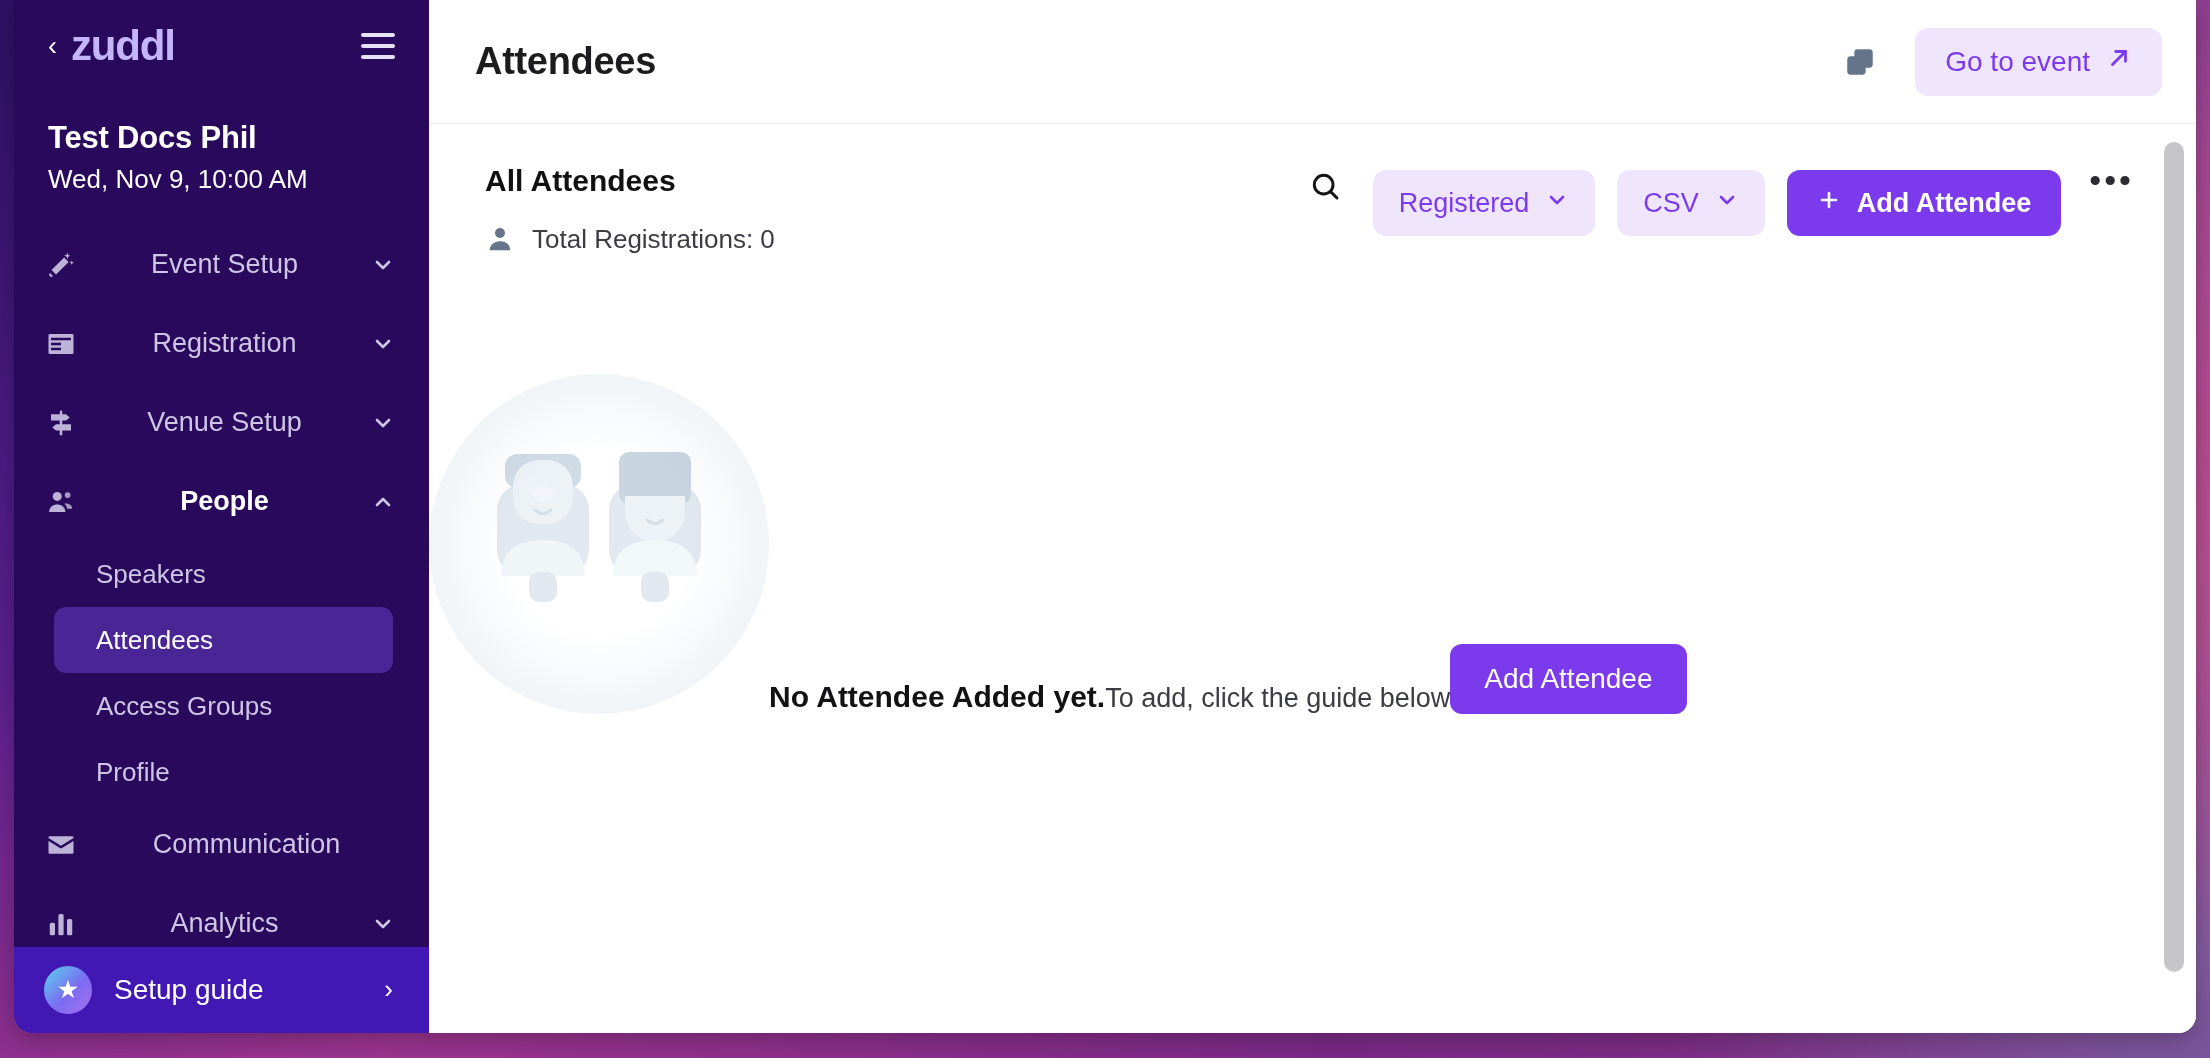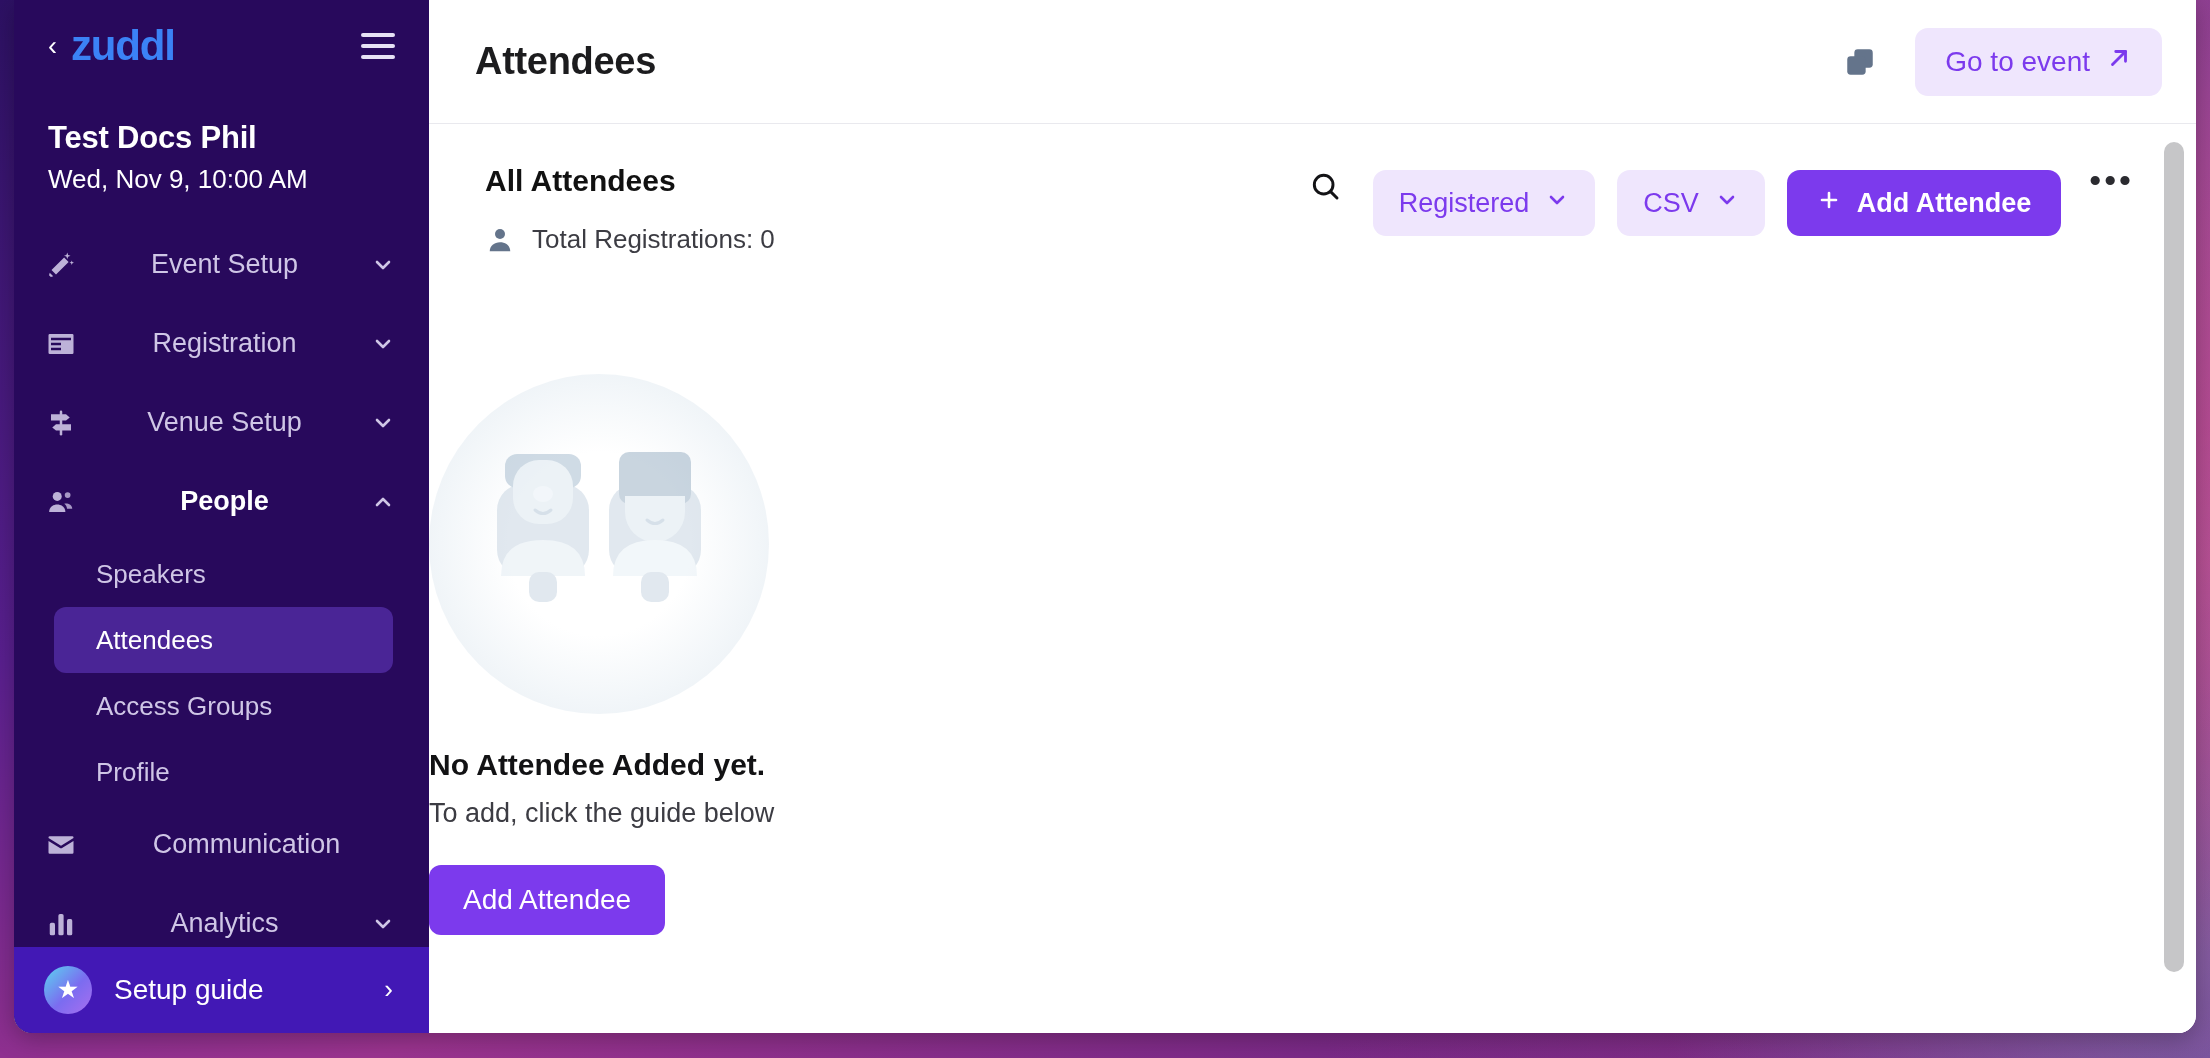--- a/index.html
+++ b/index.html
@@ -43,21 +43,21 @@
   #brand-row {
     height: 92px; display: flex; align-items: center; gap: 16px;
     justify-content: space-between;
   }
   .brand-left { display: flex; align-items: center; gap: 14px; }
   #back-chevron {
     color: #ffffff; font-size: 27px; line-height: 1; font-weight: 400;
     cursor: pointer;
   }
   #brand-logo {
-    color: #3b82f6; font-size: 42px; font-weight: 700;
+    color: #c4b5fd; font-size: 42px; font-weight: 700;
     letter-spacing: -1.2px; line-height: 1;
   }
   #hamburger { width: 34px; height: 26px; display: flex; flex-direction: column; justify-content: space-between; cursor: pointer; }
   #hamburger span { display: block; height: 4px; background: #e7e1f5; border-radius: 2px; }
 
   #event-title {
     color: #ffffff; font-size: 31px; font-weight: 700;
     margin-top: 28px; letter-spacing: -.2px;
   }
   #event-datetime {
@@ -122,21 +122,21 @@
     font-size: 28px; font-family: inherit;
     display: flex; align-items: center; gap: 16px; cursor: pointer;
   }
 
   #content { flex: 1 1 auto; position: relative; overflow: hidden; }
   #content-inner { padding: 40px 56px 0 56px; height: 100%; }
 
   #toolbar { display: flex; align-items: flex-start; }
   #toolbar-left { flex: 1 1 auto; }
   #list-heading { font-size: 30px; font-weight: 700; color: #111; }
-  #total-row { display: flex; align-items: center; gap: 17px; margin-top: 26px; }
+  #total-row { display: flex; gap: 17px; margin-top: 26px; }
   #total-row .person-ico { color: #6b7f9e; display: flex; }
   #total-registrations { font-size: 26px; color: #3c3c43; }
 
   #toolbar-right { display: flex; align-items: flex-start; gap: 22px; padding-top: 6px; }
   #search-icon-btn { cursor: pointer; display: flex; margin-right: 10px; color: #111; }
   .pill-select {
     background: #efe6fd; color: #7c3aed;
     border: none; border-radius: 13px; height: 66px;
     padding: 0 26px; font-size: 27px; font-family: inherit;
     display: flex; align-items: center; gap: 16px; cursor: pointer;
@@ -144,21 +144,21 @@
   #add-attendee-top {
     background: #7c3aed; color: #fff; border: none; border-radius: 13px;
     height: 66px; padding: 0 30px; font-size: 27px; font-weight: 700;
     font-family: inherit; display: flex; align-items: center; gap: 16px; cursor: pointer;
   }
   #more-menu { font-size: 34px; color: #2b2b30; letter-spacing: 3px; cursor: pointer; padding: 0 6px; line-height: .6; }
 
   
   #empty-state {
     position: absolute; left: 0; right: 24px; top: 250px;
-    display: flex; flex-direction: column; align-items: flex-start;
+    display: flex; align-items: flex-end;
   }
   #empty-illustration {
     width: 340px; height: 340px; border-radius: 50%;
     background: radial-gradient(circle at 50% 50%, #ffffff 0%, #ffffff 38%, #f2f6f9 66%, #e9eff4 86%, #f6f9fb 100%);
     display: flex; align-items: flex-end; justify-content: center;
     position: relative;
   }
   #empty-illustration svg { position: absolute; top: 58px; left: 50px; opacity: .55; filter: blur(.4px); }
   #empty-title { font-size: 30px; font-weight: 700; color: #121214; margin-top: 34px; }
   #empty-subtitle { font-size: 27px; color: #3c3c43; margin-top: 16px; }

